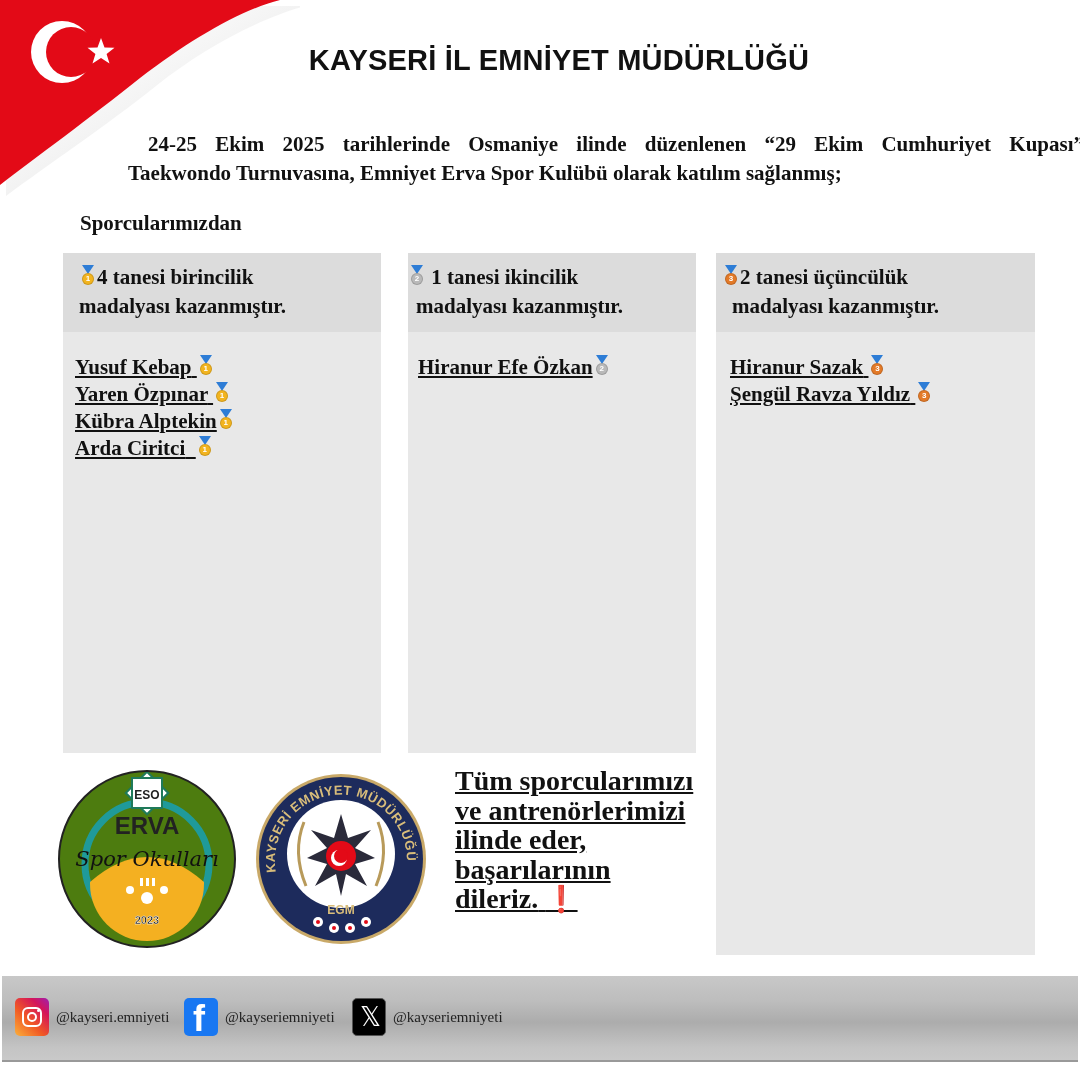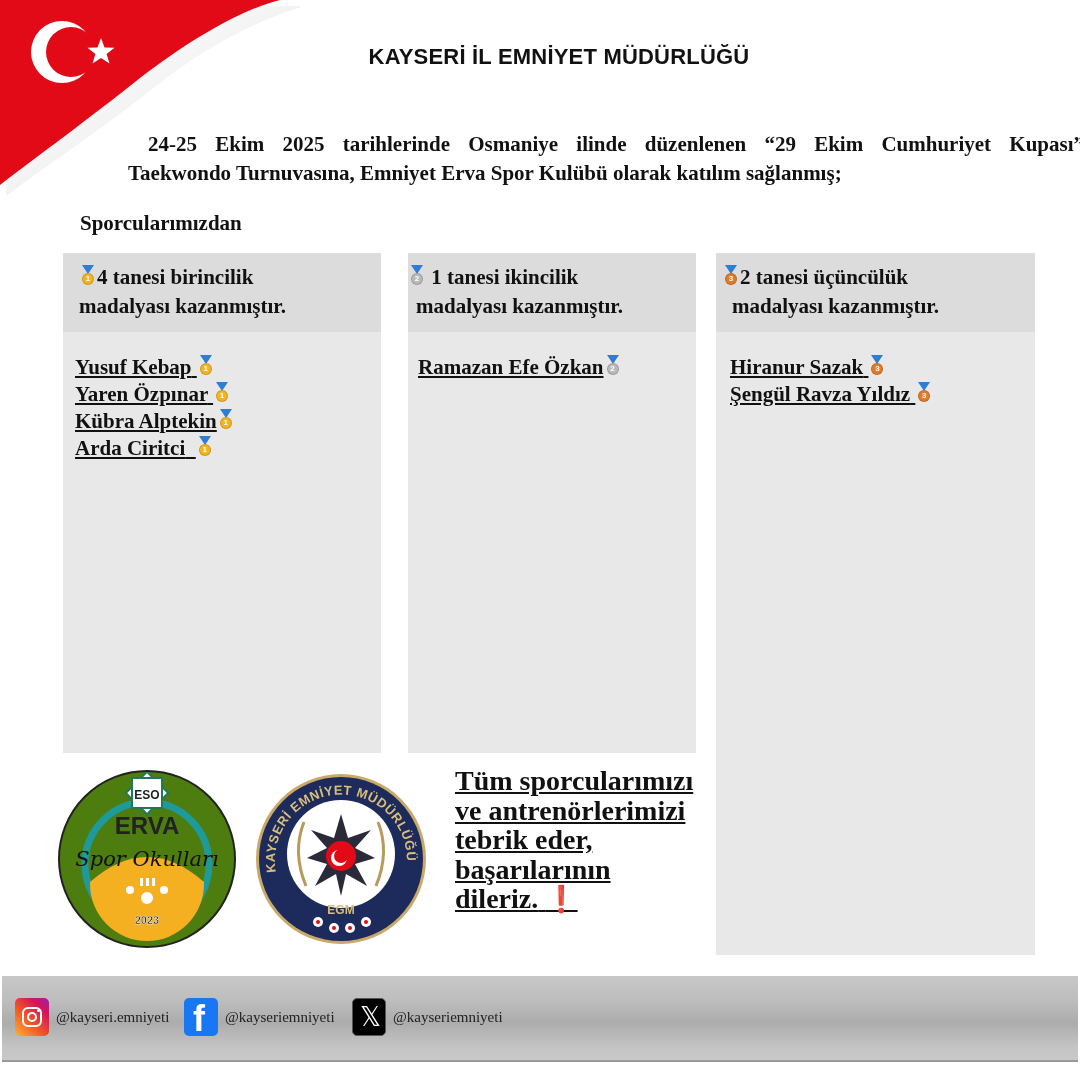--- a/index.html
+++ b/index.html
@@ -1,20 +1,20 @@
 <!DOCTYPE html>
 <html><head>
 <meta charset="utf-8">
 <style>
   html, body { margin:0; padding:0; }
   body { width:1080px; height:1080px; position:relative; background:#ffffff; overflow:hidden; font-family:"Liberation Serif", serif; color:#111; }
 
   .flag { position:absolute; left:0; top:0; width:300px; height:200px; }
 
-  .title { position:absolute; left:0; right:0; top:44px; text-align:center; padding-left:38px; font-family:"Liberation Sans", sans-serif; font-weight:bold; font-size:22px; letter-spacing:0.2px; color:#111; }
+  .title { position:absolute; left:0; right:0; top:44px; text-align:center; padding-left:38px; font-family:"Liberation Sans", sans-serif; font-weight:bold; font-size:29px; letter-spacing:0.2px; color:#111; }
 
   .intro { position:absolute; left:80px; width:956px; top:130px; font-weight:bold; font-size:21px; line-height:29px; text-align:justify;margin-left:48px; }
   .intro .l1 { display:block; text-align:justify; text-align-last:justify; padding-left:20px; word-spacing:3px; }
   .intro .l2 { display:block; }
 
   .lead { position:absolute; left:80px; top:211px; font-weight:bold; font-size:21px; }
 
   .col { position:absolute; background:#e8e8e8; }
   .col .head { background:#dcdcdc; height:79px; box-sizing:border-box; padding:10px 0 0 16px; font-weight:bold; font-size:21px; line-height:29px; }
   .col .names { padding:22px 0 0 12px; font-weight:bold; font-size:21px; line-height:27px;text-decoration:underline; }
@@ -76,21 +76,21 @@
     <div><span>Arda Ciritci</span> &nbsp;<span class="medal"><span class="rib"></span><span class="disc" style="background:#f2b41f">1</span></span></div>
   </div>
 </div>
 
 <div class="col col2">
   <div class="head" style="padding-left:0">
     <span class="medal"><span class="rib"></span><span class="disc" style="background:#b9b9b9">2</span></span> <span>1 tanesi ikincilik</span><br>
     <span style="padding-left:8px">madalyası kazanmıştır.</span>
   </div>
   <div class="names" style="padding-left:10px">
-    <div><span>Ramazan Efe Özkan</span><span class="medal"><span class="rib"></span><span class="disc" style="background:#b9b9b9">2</span></span></div>
+    <div><span>Hiranur Efe Özkan</span><span class="medal"><span class="rib"></span><span class="disc" style="background:#b9b9b9">2</span></span></div>
   </div>
 </div>
 
 <div class="col col3">
   <div class="head" style="padding-left:6px">
     <span class="medal"><span class="rib"></span><span class="disc" style="background:#e37a28">3</span></span><span>2 tanesi üçüncülük</span><br>
     <span style="padding-left:10px">madalyası kazanmıştır.</span>
   </div>
   <div class="names" style="padding-left:14px">
     <div><span>Hiranur Sazak</span> <span class="medal"><span class="rib"></span><span class="disc" style="background:#e37a28">3</span></span></div>
@@ -148,21 +148,21 @@
       <circle cx="64" cy="150" r="2"></circle>
       <circle cx="80" cy="156" r="2"></circle>
       <circle cx="96" cy="156" r="2"></circle>
       <circle cx="112" cy="150" r="2"></circle>
     </g>
 </svg>
 
 <div class="congrats">
   <div>Tüm sporcularımızı</div>
   <div>ve antrenörlerimizi</div>
-  <div>tebrik eder,</div>
+  <div>ilinde eder,</div>
   <div>başarılarının</div>
   <div><span>dileriz.</span> <span class="excl">❗</span></div>
 </div>
 
 <div class="footer">
   <div class="social" style="left:13px">
     <div class="ic" style="background:linear-gradient(45deg,#fbb03b 0%,#f15a24 40%,#d4145a 75%,#9e1fb1 100%);">
       <div style="position:absolute;left:7px;top:9px;width:20px;height:20px;border:2.5px solid #fff;border-radius:6px;box-sizing:border-box;"></div>
       <div style="position:absolute;left:12px;top:14px;width:10px;height:10px;border:2.5px solid #fff;border-radius:50%;box-sizing:border-box;"></div>
       <div style="position:absolute;left:22px;top:11px;width:3px;height:3px;background:#fff;border-radius:50%;"></div>

